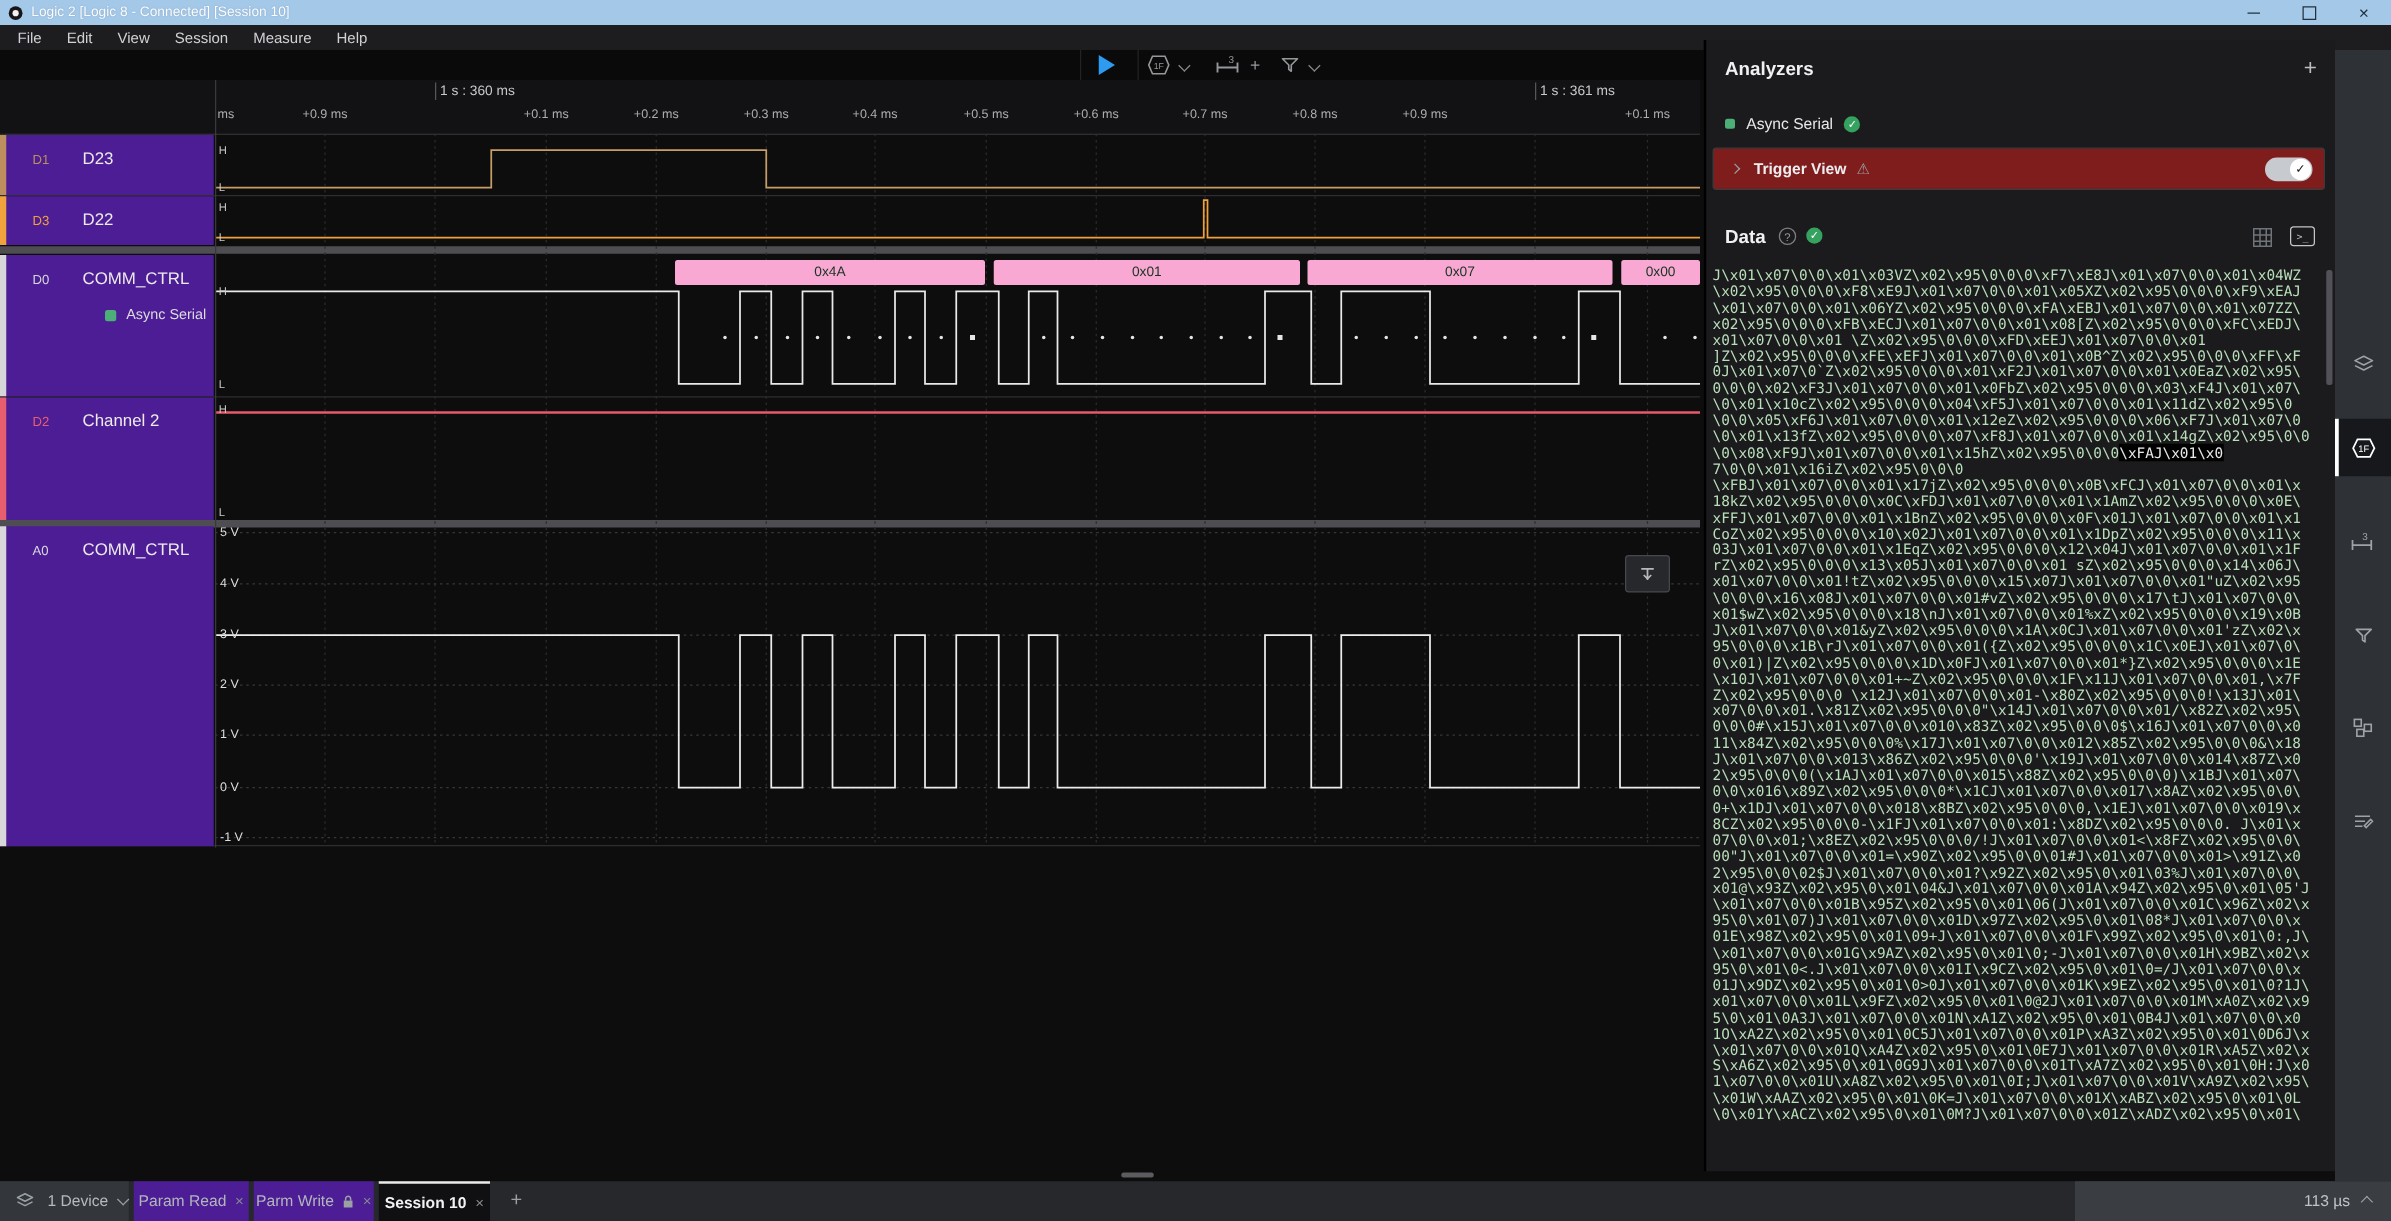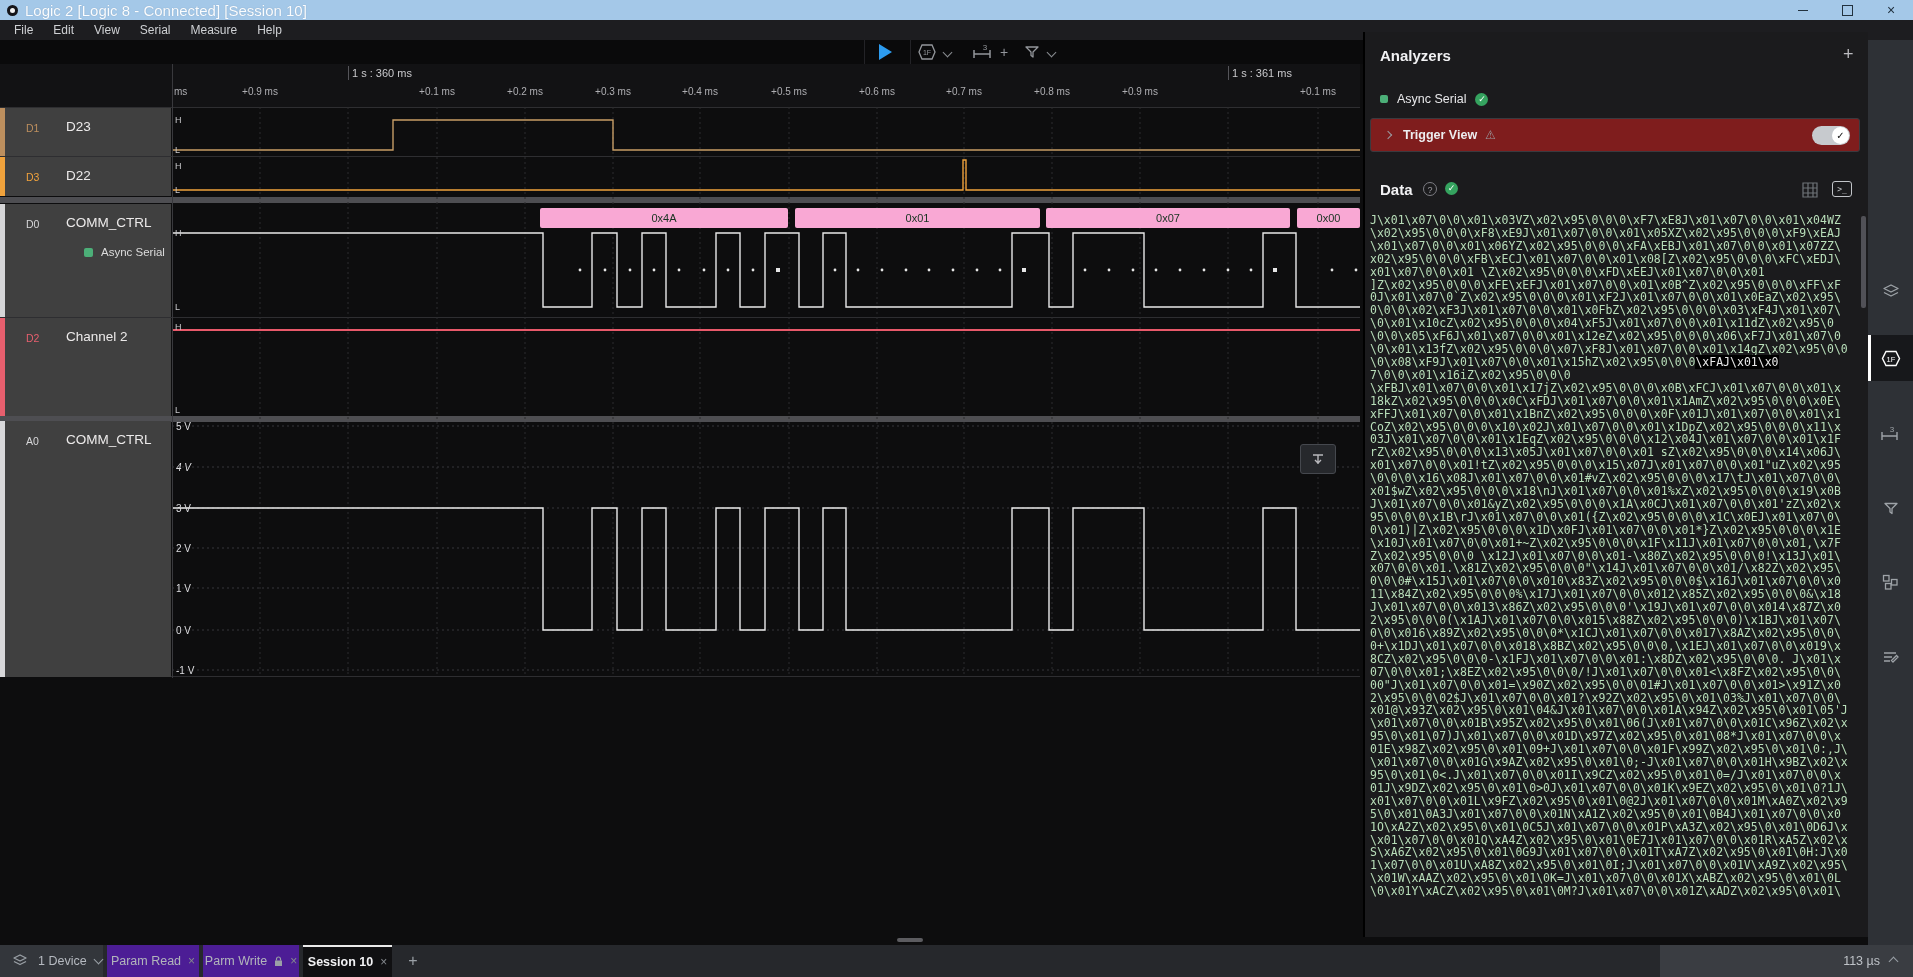--- a/index.html
+++ b/index.html
@@ -3,21 +3,21 @@
 <meta charset="utf-8">
 <style>
   html,body{margin:0;padding:0;background:#000;}
   #app{position:relative;width:1913px;height:977px;overflow:hidden;background:#0d0d0e;
        font-family:"Liberation Sans",sans-serif;-webkit-font-smoothing:antialiased;}
   .abs{position:absolute;}
   
   #titlebar{left:0;top:0;width:1913px;height:20px;background:#a4c8e8;display:flex;align-items:center;}
   #appicon{width:11px;height:11px;border-radius:50%;background:#15151a;margin:0 7px 0 7px;position:relative;}
   #appicon:after{content:"";position:absolute;left:3px;top:3px;width:5px;height:5px;border-radius:50%;background:#f2f2f2;}
-  #wintitle{font-size:15px;color:#fbfdff;text-shadow:0 0 1px rgba(90,120,150,.6);}
+  #wintitle{font-size:11px;color:#fbfdff;text-shadow:0 0 1px rgba(90,120,150,.6);}
   .winctl{position:absolute;top:0;width:44px;height:20px;display:flex;align-items:center;justify-content:center;color:#1e2e3c;}
   
   #menubar{left:0;top:20px;width:1913px;height:20px;background:#1d1d20;display:flex;align-items:center;padding-left:4px;box-sizing:border-box;}
   .menuitem{font-size:12px;color:#cfd1d4;padding:0 10px;line-height:20px;cursor:default;}
   
   #toolbar{left:0;top:40px;width:1363px;height:24px;background:#0a0a0b;}
   .tsep{position:absolute;top:0;width:1px;height:24px;background:#232327;}
   #playbtn{position:absolute;left:879px;top:4px;width:0;height:0;border-left:13px solid #2d9cf0;border-top:8px solid transparent;border-bottom:8px solid transparent;}
   .ticon{position:absolute;top:3px;color:#94979c;}
   .chev{display:inline-block;width:6px;height:6px;border-right:1.5px solid #8a8d92;border-bottom:1.5px solid #8a8d92;transform:rotate(45deg);}
@@ -33,21 +33,21 @@
   .rowdiv{left:0;background:#2e2e31;}
   .rowdiv.thick{background:#4e4e52;}
   .anno{position:absolute;height:20px;top:208px;background:#f9a8d4;border-radius:2px;color:#173320;
         font-size:11px;display:flex;align-items:center;justify-content:center;overflow:hidden;white-space:nowrap;}
   .hl-marker{position:absolute;font-size:9px;color:#c9c9cc;transform:translateY(-50%);}
   .voltlabel{position:absolute;font-size:10px;color:#dedee1;transform:translateY(-50%);white-space:nowrap;}
   #alignbtn{left:1300px;top:444px;width:34px;height:28px;background:#26282c;border:1px solid #45484e;border-radius:3px;
             display:flex;align-items:center;justify-content:center;}
   #hscroll{left:897px;top:938px;width:26px;height:4px;border-radius:2px;background:#5c5c60;}
   
-  .chrow{left:0;background:#404040;}
+  .chrow{left:0;background:#4c1d95;}
   .stripe{position:absolute;left:0;top:0;width:5px;height:100%;}
   .chid{position:absolute;left:26px;font-size:10.5px;}
   .chname{position:absolute;left:66px;font-size:13.5px;color:#eceaea;}
   .chsub{position:absolute;left:84px;display:flex;align-items:center;gap:8px;}
   .greensq{width:9px;height:9px;border-radius:2px;background:#4caf78;}
   .chsub span{font-size:11.5px;color:#dcdcdc;}
   #vline-left{left:172px;top:64px;width:1px;height:614px;background:#39393d;}
   
   #rightpanel{left:1363px;top:32px;width:505px;height:905px;background:#1b1b1d;border-left:2px solid #000;box-sizing:border-box;}
   #rp-title{position:absolute;left:15px;top:15px;font-size:15px;font-weight:bold;color:#f1f1f3;}
@@ -108,21 +108,21 @@
     <div class="winctl" style="left:1825px;">
         <div style="width:9px;height:9px;border:1px solid #22323f;"></div>
       </div>
     <div class="winctl" style="left:1869px;font-size:14px;">×</div>
   </div>
 
   <div class="abs" id="menubar">
       <div class="menuitem">File</div>
       <div class="menuitem">Edit</div>
       <div class="menuitem">View</div>
-      <div class="menuitem">Serial</div>
+      <div class="menuitem">Session</div>
       <div class="menuitem">Measure</div>
       <div class="menuitem">Help</div>
     </div>
 
   <div class="abs" id="toolbar">
     <div class="tsep" style="left:864px;"></div>
     <div class="tsep" style="left:910px;"></div>
     <div id="playbtn"></div>
     <div class="ticon" style="left:918px;top:4px;">
       <svg width="18" height="16" viewBox="0 0 18 16">
@@ -270,21 +270,21 @@
   <div id="markers">
       <div class="abs hl-marker" style="left: 175px; top: 120px;">H</div>
       <div class="abs hl-marker" style="left: 175px; top: 150px;">L</div>
       <div class="abs hl-marker" style="left: 175px; top: 166px;">H</div>
       <div class="abs hl-marker" style="left: 175px; top: 190px;">L</div>
       <div class="abs hl-marker" style="left: 175px; top: 233px;">H</div>
       <div class="abs hl-marker" style="left: 175px; top: 307px;">L</div>
       <div class="abs hl-marker" style="left: 175px; top: 327px;">H</div>
       <div class="abs hl-marker" style="left: 175px; top: 410px;">L</div>
       <div class="abs voltlabel" style="left: 176px; top: 426px;">5 V</div>
-      <div class="abs voltlabel" style="left: 176px; top: 467px; font-style: italic;">4 V</div>
+      <div class="abs voltlabel" style="left: 176px; top: 467px;">4 V</div>
       <div class="abs voltlabel" style="left: 176px; top: 508px;">3 V</div>
       <div class="abs voltlabel" style="left: 176px; top: 548px;">2 V</div>
       <div class="abs voltlabel" style="left: 176px; top: 588px;">1 V</div>
       <div class="abs voltlabel" style="left: 176px; top: 630px;">0 V</div>
       <div class="abs voltlabel" style="left: 176px; top: 670px;">-1 V</div>
     </div>
 
   <div class="abs" id="vline-left"></div>
 
   <div class="abs" id="alignbtn">

